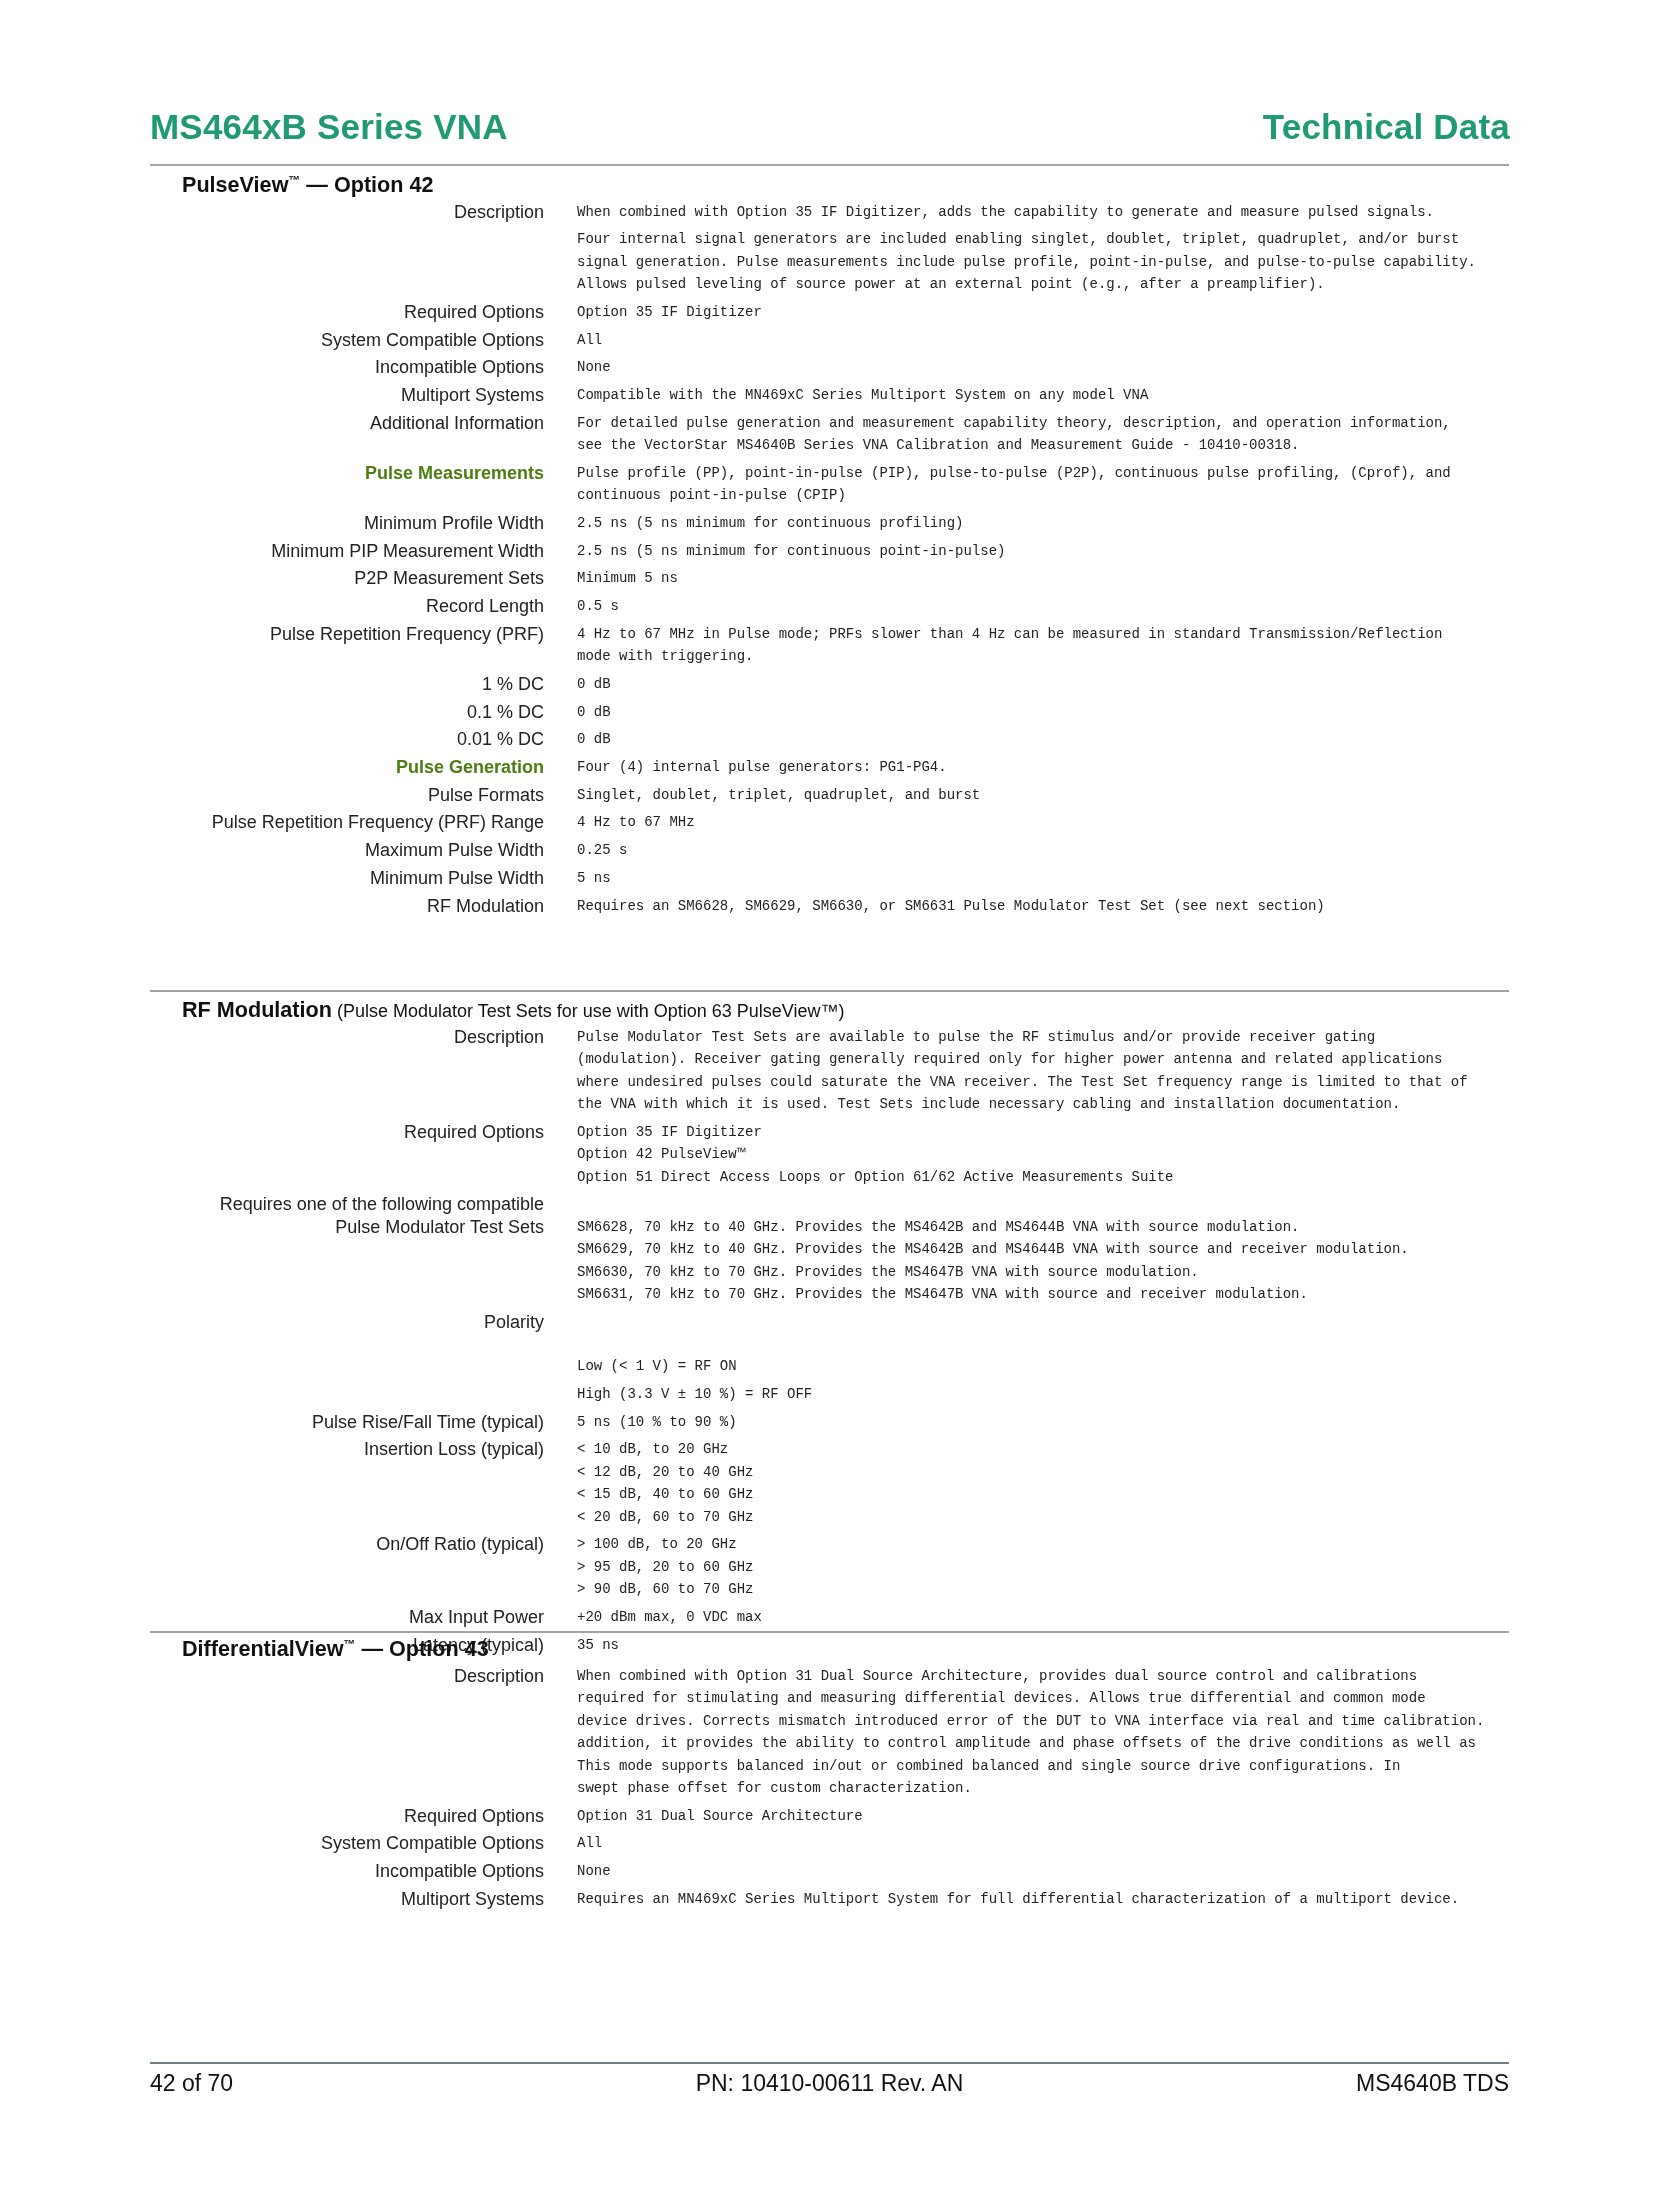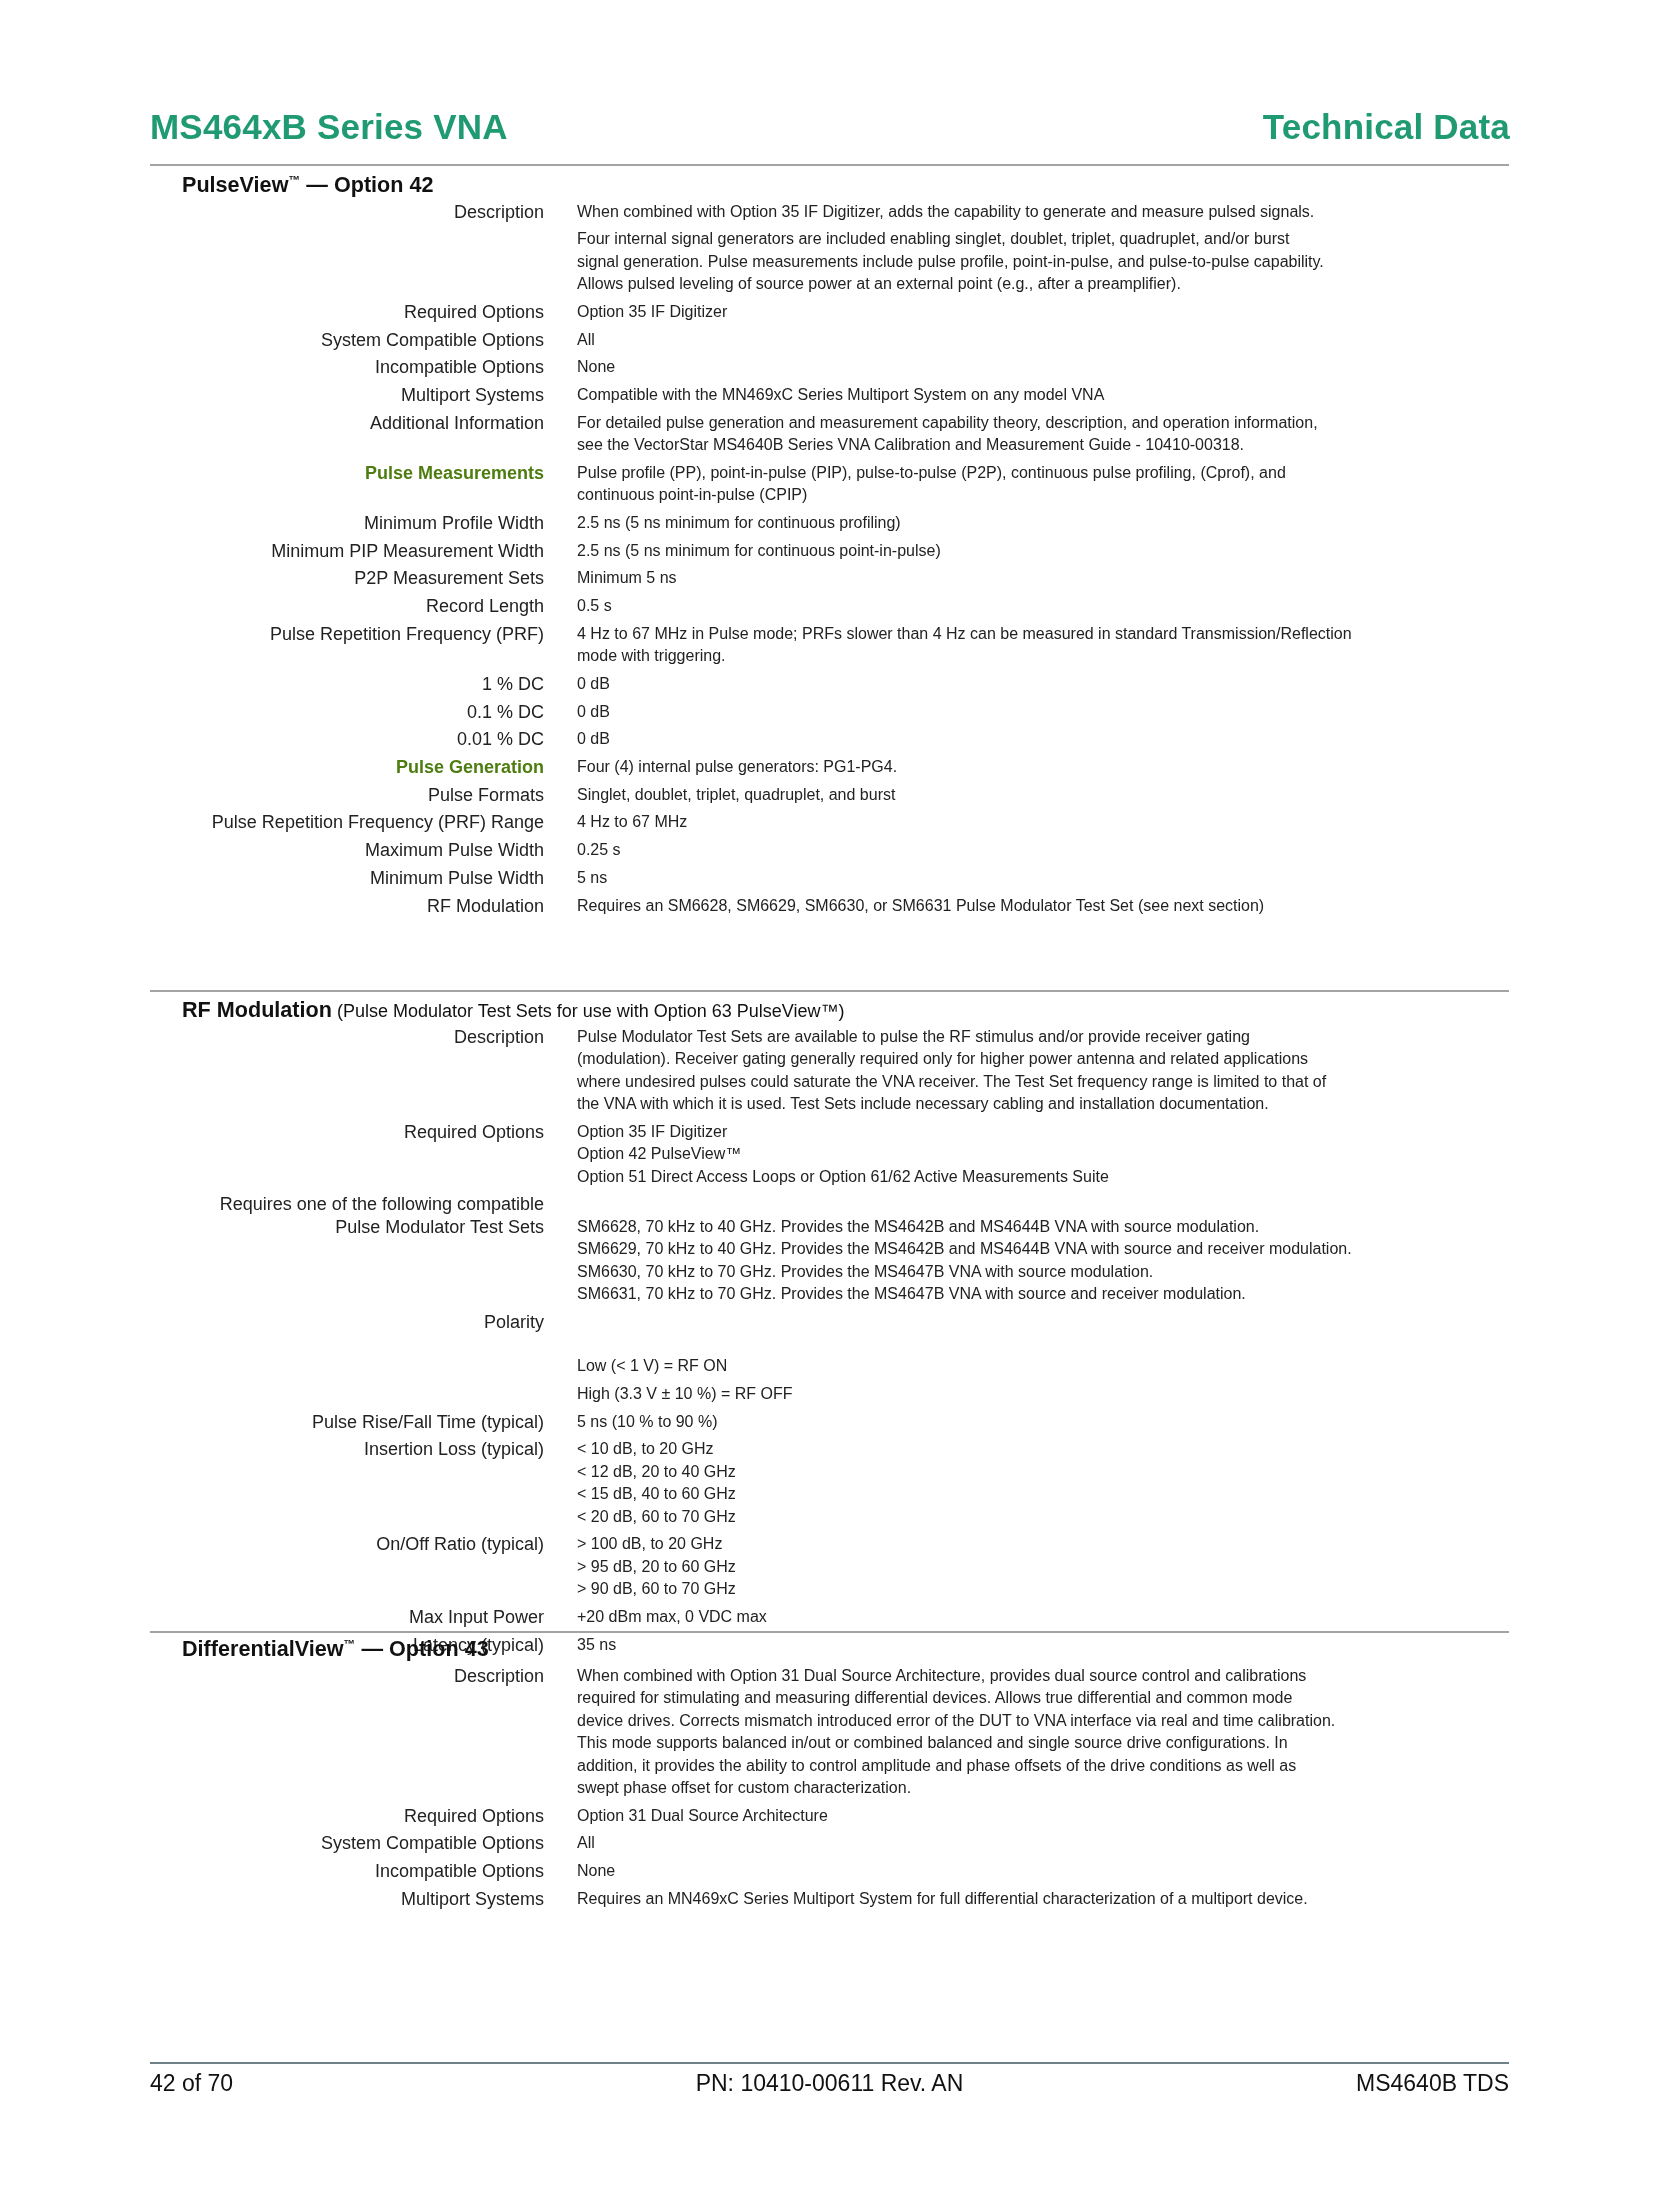--- a/index.html
+++ b/index.html
@@ -11,21 +11,21 @@
   .hdr-right { right: 0; }
   .rule { position: absolute; left: 150px; width: 1359px; height: 1.7px; background: #a3a3a3; }
   .section { position: absolute; left: 150px; width: 1359px; }
   .section-heading { margin-left: 32px; font-size: 21.6px; font-weight: bold; line-height: 26px; height: 26px; color: #111; white-space: nowrap; }
   .section-heading .sub { font-weight: normal; font-size: 18px; }
   .tm { font-size: 0.55em; vertical-align: super; line-height: 0; }
   .row { display: flex; margin-top: 5.2px; }
   .row:first-of-type { margin-top: 0; }
   .lbl { width: 394px; flex: 0 0 394px; text-align: right; font-size: 18px; line-height: 22.5px; color: #222; white-space: pre-line; }
   .lbl.bold { font-weight: bold; color: #4d7c0f; }
-  .val { margin-left: 33px; width: 932px; font-size: 16px; line-height: 22.5px; color: #222; }
+  .val { margin-left: 33px; width: 932px; font-size: 14px; line-height: 22.5px; color: #222; font-family: Liberation Mono, monospace; }
   .val .ln { display: block; }
   .val .para + .para { margin-top: 5.2px; }
   .footer-rule { position: absolute; left: 150px; width: 1359px; top: 2062px; height: 1.7px; background: #6f8087; }
   .footer { position: absolute; left: 150px; width: 1359px; top: 2069px; height: 28px; font-size: 23px; line-height: 28px; color: #111; }
   .footer span { position: absolute; top: 0; }
   .f-left { left: 0; }
   .f-center { left: 0; right: 0; text-align: center; }
   .f-right { right: 0; }
 </style>
 </head>
@@ -318,22 +318,22 @@
 <div class="section" id="sec2" style="top:1636px;">
     <div class="section-heading"><span>DifferentialView</span><span class="tm">™</span><span style="white-space: pre;"> — Option 43</span></div>
     <div>
       <div class="row" style="margin-top: 2.6px;">
         <div class="lbl">Description</div>
         <div class="val">
           <div class="para">
             <span class="ln" style="min-height: 22.5px;">When combined with Option 31 Dual Source Architecture, provides dual source control and calibrations</span>
             <span class="ln" style="min-height: 22.5px;">required for stimulating and measuring differential devices. Allows true differential and common mode</span>
             <span class="ln" style="min-height: 22.5px;">device drives. Corrects mismatch introduced error of the DUT to VNA interface via real and time calibration.</span>
+            <span class="ln" style="min-height: 22.5px;">addition, it provides the ability to control amplitude and phase offsets of the drive conditions as well as</span>
             <span class="ln" style="min-height: 22.5px;">This mode supports balanced in/out or combined balanced and single source drive configurations. In</span>
-            <span class="ln" style="min-height: 22.5px;">addition, it provides the ability to control amplitude and phase offsets of the drive conditions as well as</span>
             <span class="ln" style="min-height: 22.5px;">swept phase offset for custom characterization.</span>
           </div>
         </div>
       </div>
       <div class="row">
         <div class="lbl">Required Options</div>
         <div class="val">
           <div class="para">
             <span class="ln" style="min-height: 22.5px;">Option 31 Dual Source Architecture</span>
           </div>

